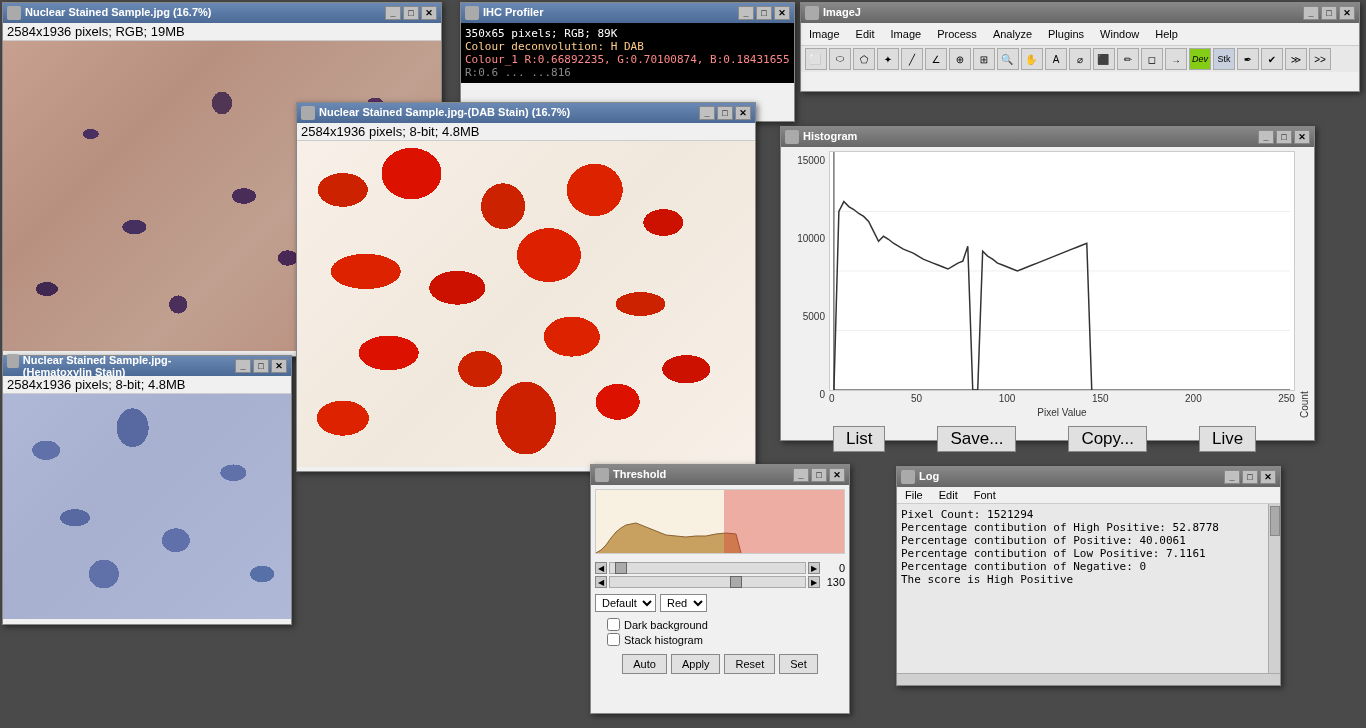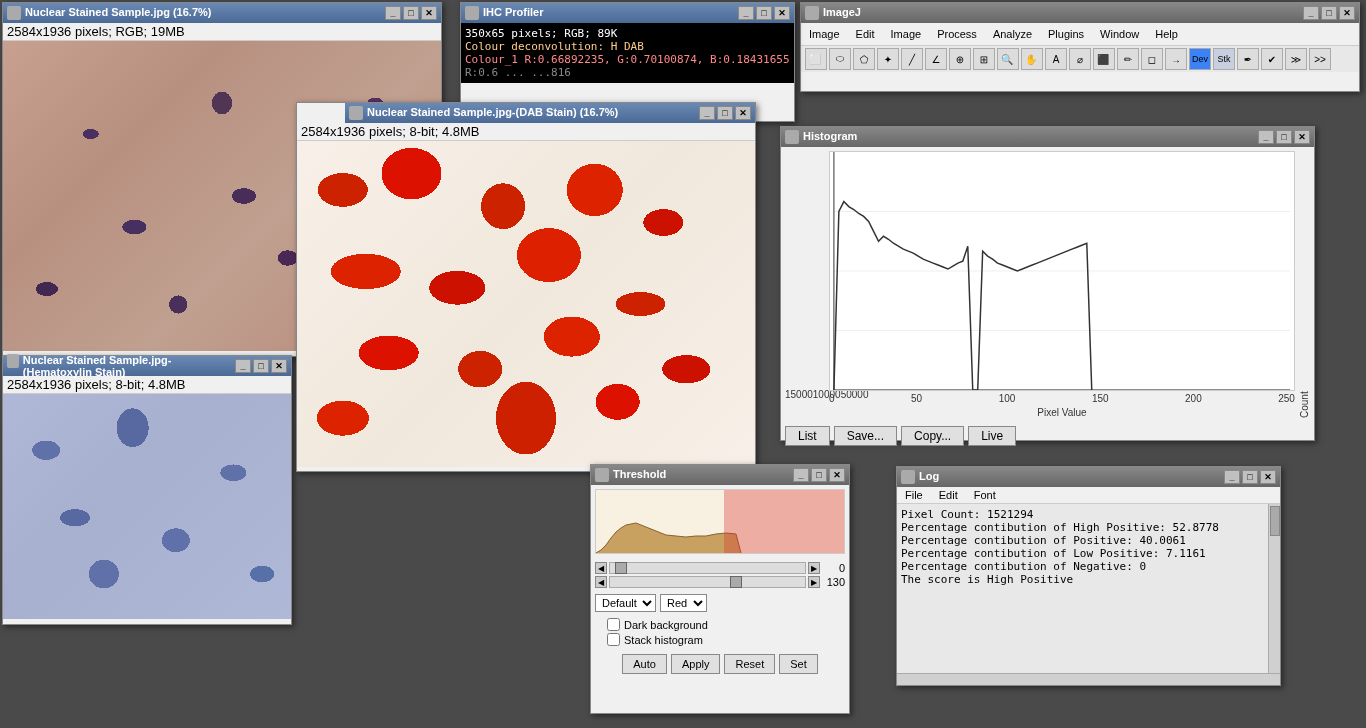--- a/index.html
+++ b/index.html
@@ -128,21 +128,20 @@
 
     
     #dab-stain {
       top: 102px;
       left: 296px;
       width: 460px;
       height: 370px;
     }
     #dab-stain .window-titlebar {
       background: linear-gradient(to bottom, #6a8ab5, #4a6a95);
-      margin-left: 48px;
     }
 
     
     #hema-stain {
       top: 355px;
       left: 2px;
       width: 290px;
       height: 270px;
     }
     #hema-stain .window-titlebar {
@@ -180,21 +179,22 @@
     .histogram-buttons {
       display: flex;
       padding: 4px;
       gap: 4px;
     }
     .hist-btn {
       padding: 2px 12px;
       background: #e0e0e0;
       border: 1px solid #888;
       cursor: pointer;
-      font-size: 12px;
+      font-size: 17px;
+      margin-left: 48px;
     }
 
     
     #threshold-win {
       top: 464px;
       left: 590px;
       width: 260px;
       height: 250px;
     }
     #threshold-win .window-titlebar {
@@ -424,21 +424,21 @@
     <div class="toolbar-btn">⊕</div>
     <div class="toolbar-btn">⊞</div>
     <div class="toolbar-btn">🔍</div>
     <div class="toolbar-btn">✋</div>
     <div class="toolbar-btn">A</div>
     <div class="toolbar-btn">⌀</div>
     <div class="toolbar-btn">⬛</div>
     <div class="toolbar-btn">✏</div>
     <div class="toolbar-btn">◻</div>
     <div class="toolbar-btn">→</div>
-    <div class="toolbar-btn" style="background:#3b82f6;font-size:9px;">Dev</div>
+    <div class="toolbar-btn" style="background:#84cc16;font-size:9px;font-style:italic;">Dev</div>
     <div class="toolbar-btn" style="background:#c8d0e0;font-size:9px;">Stk</div>
     <div class="toolbar-btn">✒</div>
     <div class="toolbar-btn">✔</div>
     <div class="toolbar-btn">≫</div>
     <div class="toolbar-btn">&gt;&gt;</div>
   </div>
 </div>
 
 <div class="window" id="nuclear-main">
   <div class="window-titlebar">
@@ -521,21 +521,21 @@
       <span>Histogram</span>
     </div>
     <div class="window-controls">
       <div class="win-btn">_</div>
       <div class="win-btn">□</div>
       <div class="win-btn close">✕</div>
     </div>
   </div>
   <div style="display:flex; flex:1; padding:4px; gap:4px;">
 
-    <div style="display:flex; justify-content:space-between; align-items:flex-end; padding-bottom:18px; padding-top:4px; width:40px;">
+    <div style="display:flex; flex-direction:column; justify-content:space-between; align-items:flex-end; padding-bottom:18px; padding-top:4px; width:40px;">
       <span class="axis-label">15000</span>
       <span class="axis-label">10000</span>
       <span class="axis-label">5000</span>
       <span class="axis-label">0</span>
     </div>
     <div style="flex:1; display:flex; flex-direction:column;">
       <svg width="100%" height="240" viewBox="0 0 460 240" style="background:white; border:1px solid #ccc;">
 
         <line x1="0" y1="60" x2="460" y2="60" stroke="#eee" stroke-width="1"></line>
         <line x1="0" y1="120" x2="460" y2="120" stroke="#eee" stroke-width="1"></line>

